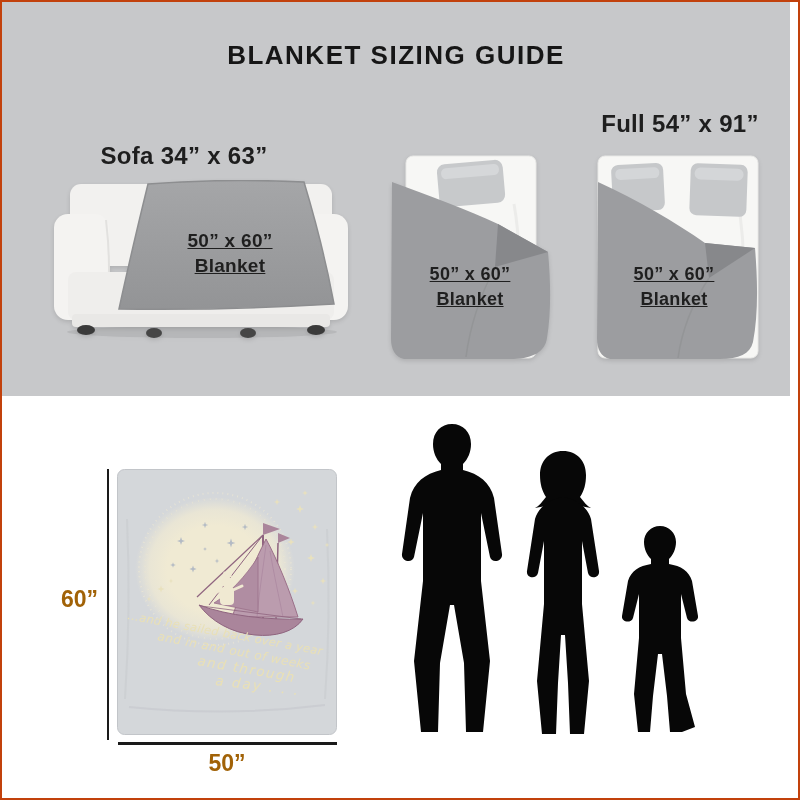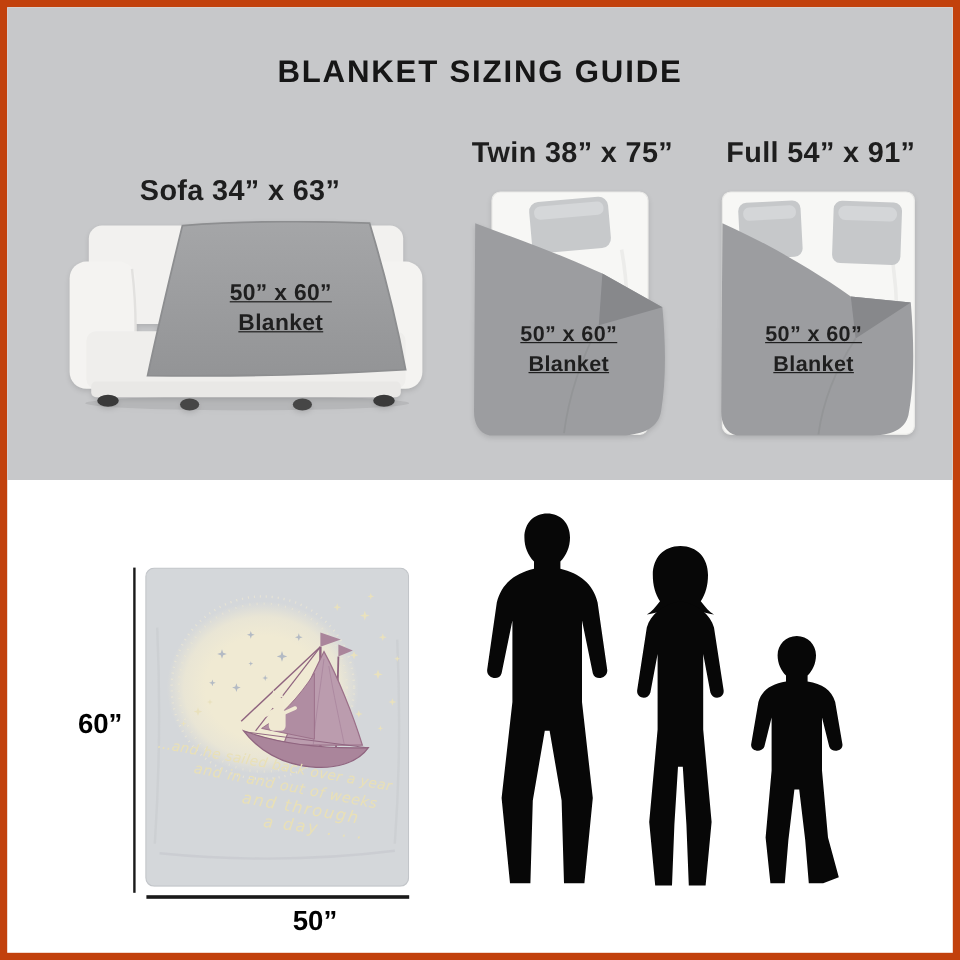--- a/index.html
+++ b/index.html
@@ -1,54 +1,54 @@
 <!DOCTYPE html>
 <html><head>
 <meta charset="utf-8">
 <style>
   html,body{margin:0;padding:0;background:#e8e8e8;}
   .canvas{
     position:relative;width:800px;height:800px;box-sizing:border-box;
-    border:6px solid #c2410c;background:#ffffff;overflow:hidden;
+    border:2px solid #c2410c;background:#ffffff;overflow:hidden;
     font-family:"Liberation Sans", sans-serif;color:#1d1d1d;
   }
   .band-gray{position:absolute;left:0;top:0;width:788px;height:394px;background:#c7c8ca;}
   .abs{position:absolute;}
   .title{
     position:absolute;left:0;top:38px;width:788px;text-align:center;margin:0;
     font-size:26px;font-weight:800;letter-spacing:1.5px;color:#161616;
   }
   .size-label{
     position:absolute;font-size:24px;font-weight:600;letter-spacing:.3px;color:#1e1e1e;
     text-align:center;white-space:nowrap;
   }
   .blanket-caption{
     position:absolute;text-align:center;font-size:18px;font-weight:600;
     line-height:25px;color:#1f1f1f;letter-spacing:.3px;text-decoration:underline;
   }
   .blanket-caption.sofa{font-size:19px;}
   .illus{position:absolute;filter:drop-shadow(0 2px 2px rgba(0,0,0,.12));}
   .dim-line-v{position:absolute;background:#1a1a1a;width:2px;}
   .dim-line-h{position:absolute;background:#1a1a1a;height:3px;}
-  .dim-label{position:absolute;font-size:23px;font-weight:600;color:#000000;}
+  .dim-label{position:absolute;font-size:23px;font-weight:600;color:#a16207;}
   .silhouette{position:absolute;}
   .quote-text{
     font-family:"DejaVu Sans", sans-serif;font-style:italic;fill:#e9e0b6;
   }
 </style>
 </head>
 <body>
 
 <div class="canvas">
 
   <div class="band-gray"></div>
 
   <h1 class="title">BLANKET SIZING GUIDE</h1>
 
-  <div class="size-label" style="left:44px;top:140px;width:300px;">Sofa 34” x 63”</div>
+  <div class="size-label" style="left:32px;top:140px;width:300px;">Sofa 34” x 63”</div>
 
   <svg class="illus" style="left:48px;top:178px;" width="302" height="160" viewBox="0 0 302 160">
     <defs>
       <linearGradient id="sofaBlanketGrad" x1="0" y1="0" x2="0" y2="1">
         <stop offset="0" stop-color="#a5a6a8"></stop>
           <stop offset="1" stop-color="#939496"></stop>
       </linearGradient>
     </defs>
     <ellipse cx="152" cy="152" rx="135" ry="6" fill="#000000" opacity="0.08"></ellipse>
     <rect x="20" y="4" width="262" height="82" rx="11" fill="#f2f1ef"></rect>
@@ -64,21 +64,20 @@
     <ellipse cx="198" cy="153" rx="8" ry="5" fill="#464646"></ellipse>
     <ellipse cx="266" cy="150" rx="9" ry="5" fill="#3a3a3a"></ellipse>
     <path d="M98,4 C150,0 212,0 254,2 C266,42 277,86 284,124 C216,128 136,130 69,129 C78,87 88,45 98,4 Z" fill="url(#sofaBlanketGrad)" stroke="#8d8e90" stroke-width="1.5"></path>
   </svg>
 
   <div class="blanket-caption sofa" style="left:128px;top:226px;width:200px;">
     <div>50” x 60”</div>
     <div>Blanket</div>
   </div>
 
-  <div class="size-label" style="left:381px;top:108px;width:180px;">Twin 38” x 75”</div>
 
   <svg class="illus" style="left:386px;top:152px;" width="170" height="208" viewBox="0 0 170 208">
     <rect x="18" y="2" width="130" height="202" rx="7" fill="#f7f7f5" stroke="#e9e9e7"></rect>
     <path d="M126,50 q8,45 2,85" stroke="#ececea" stroke-width="3" fill="none"></path>
     <g transform="rotate(-5 83 29)">
       <rect x="50" y="8" width="66" height="43" rx="8" fill="#c7c9cb"></rect>
       <rect x="54" y="12" width="58" height="11" rx="5" fill="#d5d7d9"></rect>
     </g>
     <path d="M4,28 C42,42 80,56 110,70 L160,98 C163,130 163,160 159,184 C157,198 145,204 126,205 L16,205 C7,203 3,195 3,185 Z" fill="#9c9da0"></path>
     <path d="M110,70 L160,98 L107,113 Z" fill="#87888b"></path>
@@ -183,21 +182,21 @@
 
     <text class="quote-text" font-size="11.5" letter-spacing="0.3" transform="translate(10,150) rotate(10.5)">...and he sailed back over a year</text>
     <text class="quote-text" font-size="12" letter-spacing="0.5" transform="translate(40,171) rotate(11)">and in and out of weeks</text>
     <text class="quote-text" font-size="13.5" letter-spacing="1.5" transform="translate(80,196) rotate(10)">and through</text>
     <text class="quote-text" font-size="13.5" letter-spacing="2" transform="translate(98,216) rotate(7)">a day . . .</text>
   </svg>
 
   <div class="dim-line-v" style="left:105px;top:467px;height:271px;"></div>
   <div class="dim-line-h" style="left:116px;top:740px;width:219px;"></div>
   <div class="dim-label" style="left:40px;top:584px;width:56px;text-align:right;">60”</div>
-  <div class="dim-label" style="left:175px;top:748px;width:100px;text-align:right;">50”</div>
+  <div class="dim-label" style="left:175px;top:748px;width:100px;text-align:center;">50”</div>
 
   <svg class="silhouette" style="left:398px;top:419px;" width="104" height="314" viewBox="0 0 104 314">
     <path fill="#070707" d="M52,3 C63,3 71,11 71,23 C71,31 68,38 63,43 L63,49 C79,53 90,61 94,77 L102,133
       C103,140 92,143 90,136 L81,92 L81,160 L90,240 L83,311 L66,311 L64,242 L54,184 L50,184 L40,242
       L38,311 L21,311 L14,240 L23,160 L23,92 L14,136 C12,143 1,140 2,133 L10,77 C14,61 25,53 41,49
       L41,43 C36,38 33,31 33,23 C33,11 41,3 52,3 Z"></path>
   </svg>
 
   <svg class="silhouette" style="left:516px;top:447px;" width="90" height="287" viewBox="0 0 90 287">
     <path fill="#070707" d="M45,2 C59,2 68,12 68,26 C68,35 66,42 62,48 C66,53 69,57 73,59 C66,58 58,56 53,53

